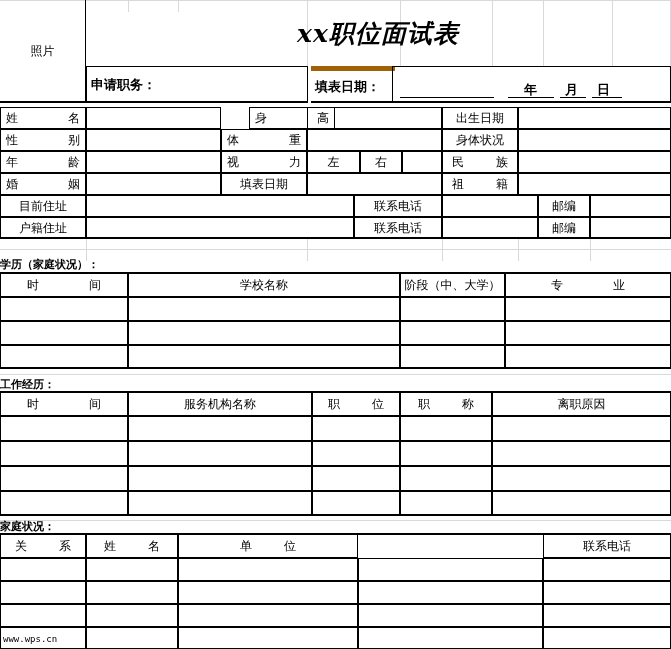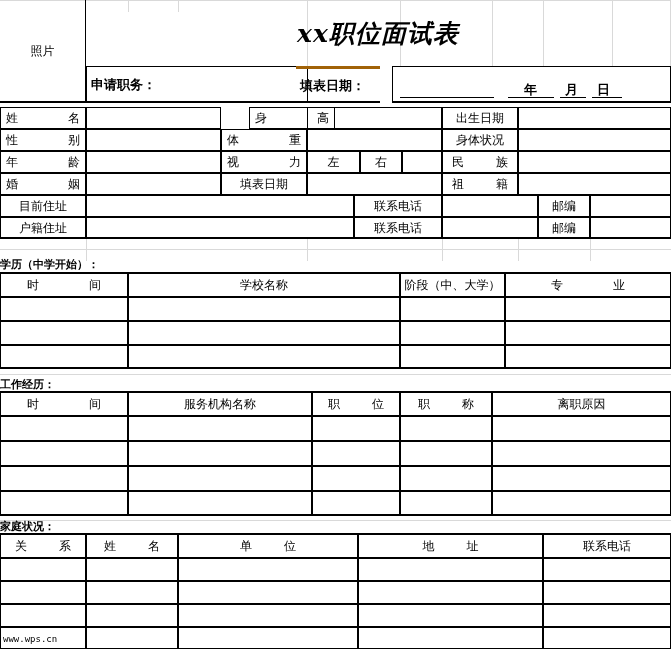--- a/index.html
+++ b/index.html
@@ -135,21 +135,21 @@
   <div class="cell" style="left:86px;top:0;width:585px;height:66px;border-right:1px solid #d9d9d9;font-style:italic;">
     <span class="title" style="position:static;">xx职位面试表</span>
   </div>
 
   <div class="cell left b-l b-t b-b" style="left:86px;top:66px;width:92px;height:37px;border-left:1px solid #000;border-top:1px solid #000;border-bottom:2px solid #000;">
     <span class="hdr-label">申请职务：</span>
   </div>
   <div class="cell b-t b-b b-r" style="left:178px;top:66px;width:130px;height:37px;border-top:1px solid #000;border-bottom:2px solid #000;border-right:1px solid #000;">
     <span></span>
   </div>
-  <div class="cell left b-t b-b" style="left:296px;top:66px;width:84px;height:37px;border-top:3px solid #a16207;border-bottom:2px solid #000;">
+  <div class="cell left b-t b-b" style="left:311px;top:66px;width:84px;height:37px;border-top:5px solid #a16207;border-bottom:2px solid #000;">
     <span class="hdr-label">填表日期：</span>
   </div>
   <div class="cell b-t b-b b-l b-r" style="left:392px;top:66px;width:279px;height:37px;border-top:1px solid #000;border-bottom:2px solid #000;border-left:1px solid #000;">
     <span></span>
   </div>
 
   <div class="dateline" style="left:400px;top:97px;width:94px;"></div>
   <div class="datechar" style="left:524px;top:81px;">年</div>
   <div class="dateline" style="left:508px;top:97px;width:46px;"></div>
   <div class="datechar" style="left:565px;top:81px;">月</div>
@@ -277,21 +277,21 @@
     <span></span>
     </div>
 
   <div class="gridline-h" style="left:0;top:249px;width:671px;"></div>
   <div class="gridline-v" style="left:86px;top:239px;height:22px;"></div>
   <div class="gridline-v" style="left:307px;top:239px;height:22px;"></div>
   <div class="gridline-v" style="left:442px;top:239px;height:22px;"></div>
   <div class="gridline-v" style="left:518px;top:239px;height:22px;"></div>
   <div class="gridline-v" style="left:590px;top:239px;height:22px;"></div>
 
-  <div class="section-hd" style="left:0;top:259px;">学历（中学开始）：</div>
+  <div class="section-hd" style="left:0;top:259px;">学历（家庭状况）：</div>
   <div style="position:absolute;left:0;top:272px;width:671px;height:2px;background:#000;"></div>
 
   <div class="cell b-all" style="left:0;top:274px;width:128px;height:23px;border-top:none;">
     <span class="spread">时　　间</span>
     </div>
   <div class="cell b-all" style="left:128px;top:274px;width:272px;height:23px;border-top:none;">
     <span>学校名称</span>
     </div>
   <div class="cell b-all" style="left:400px;top:274px;width:105px;height:23px;border-top:none;">
     <span>阶段（中、大学）</span>
@@ -431,23 +431,20 @@
 
   <div class="cell b-all" style="left:0;top:535px;width:86px;height:23px;border-top:none;">
     <span class="spread-sm">关　　系</span>
     </div>
   <div class="cell b-all" style="left:86px;top:535px;width:92px;height:23px;border-top:none;">
     <span class="spread-sm">姓　　名</span>
     </div>
   <div class="cell b-all" style="left:178px;top:535px;width:180px;height:23px;border-top:none;">
     <span class="spread-sm">单　　位</span>
     </div>
-  <div class="cell b-all" style="left:358px;top:535px;width:185px;height:23px;border-top:none;">
-    <span class="spread-sm">地　　址</span>
-    </div>
   <div class="cell b-all" style="left:543px;top:535px;width:128px;height:23px;border-top:none;">
     <span>联系电话</span>
     </div>
 
   <div class="cell b-all" style="left:0;top:558px;width:86px;height:23px;">
       <span></span>
     </div>
   <div class="cell b-all" style="left:86px;top:558px;width:92px;height:23px;">
       <span></span>
     </div>

